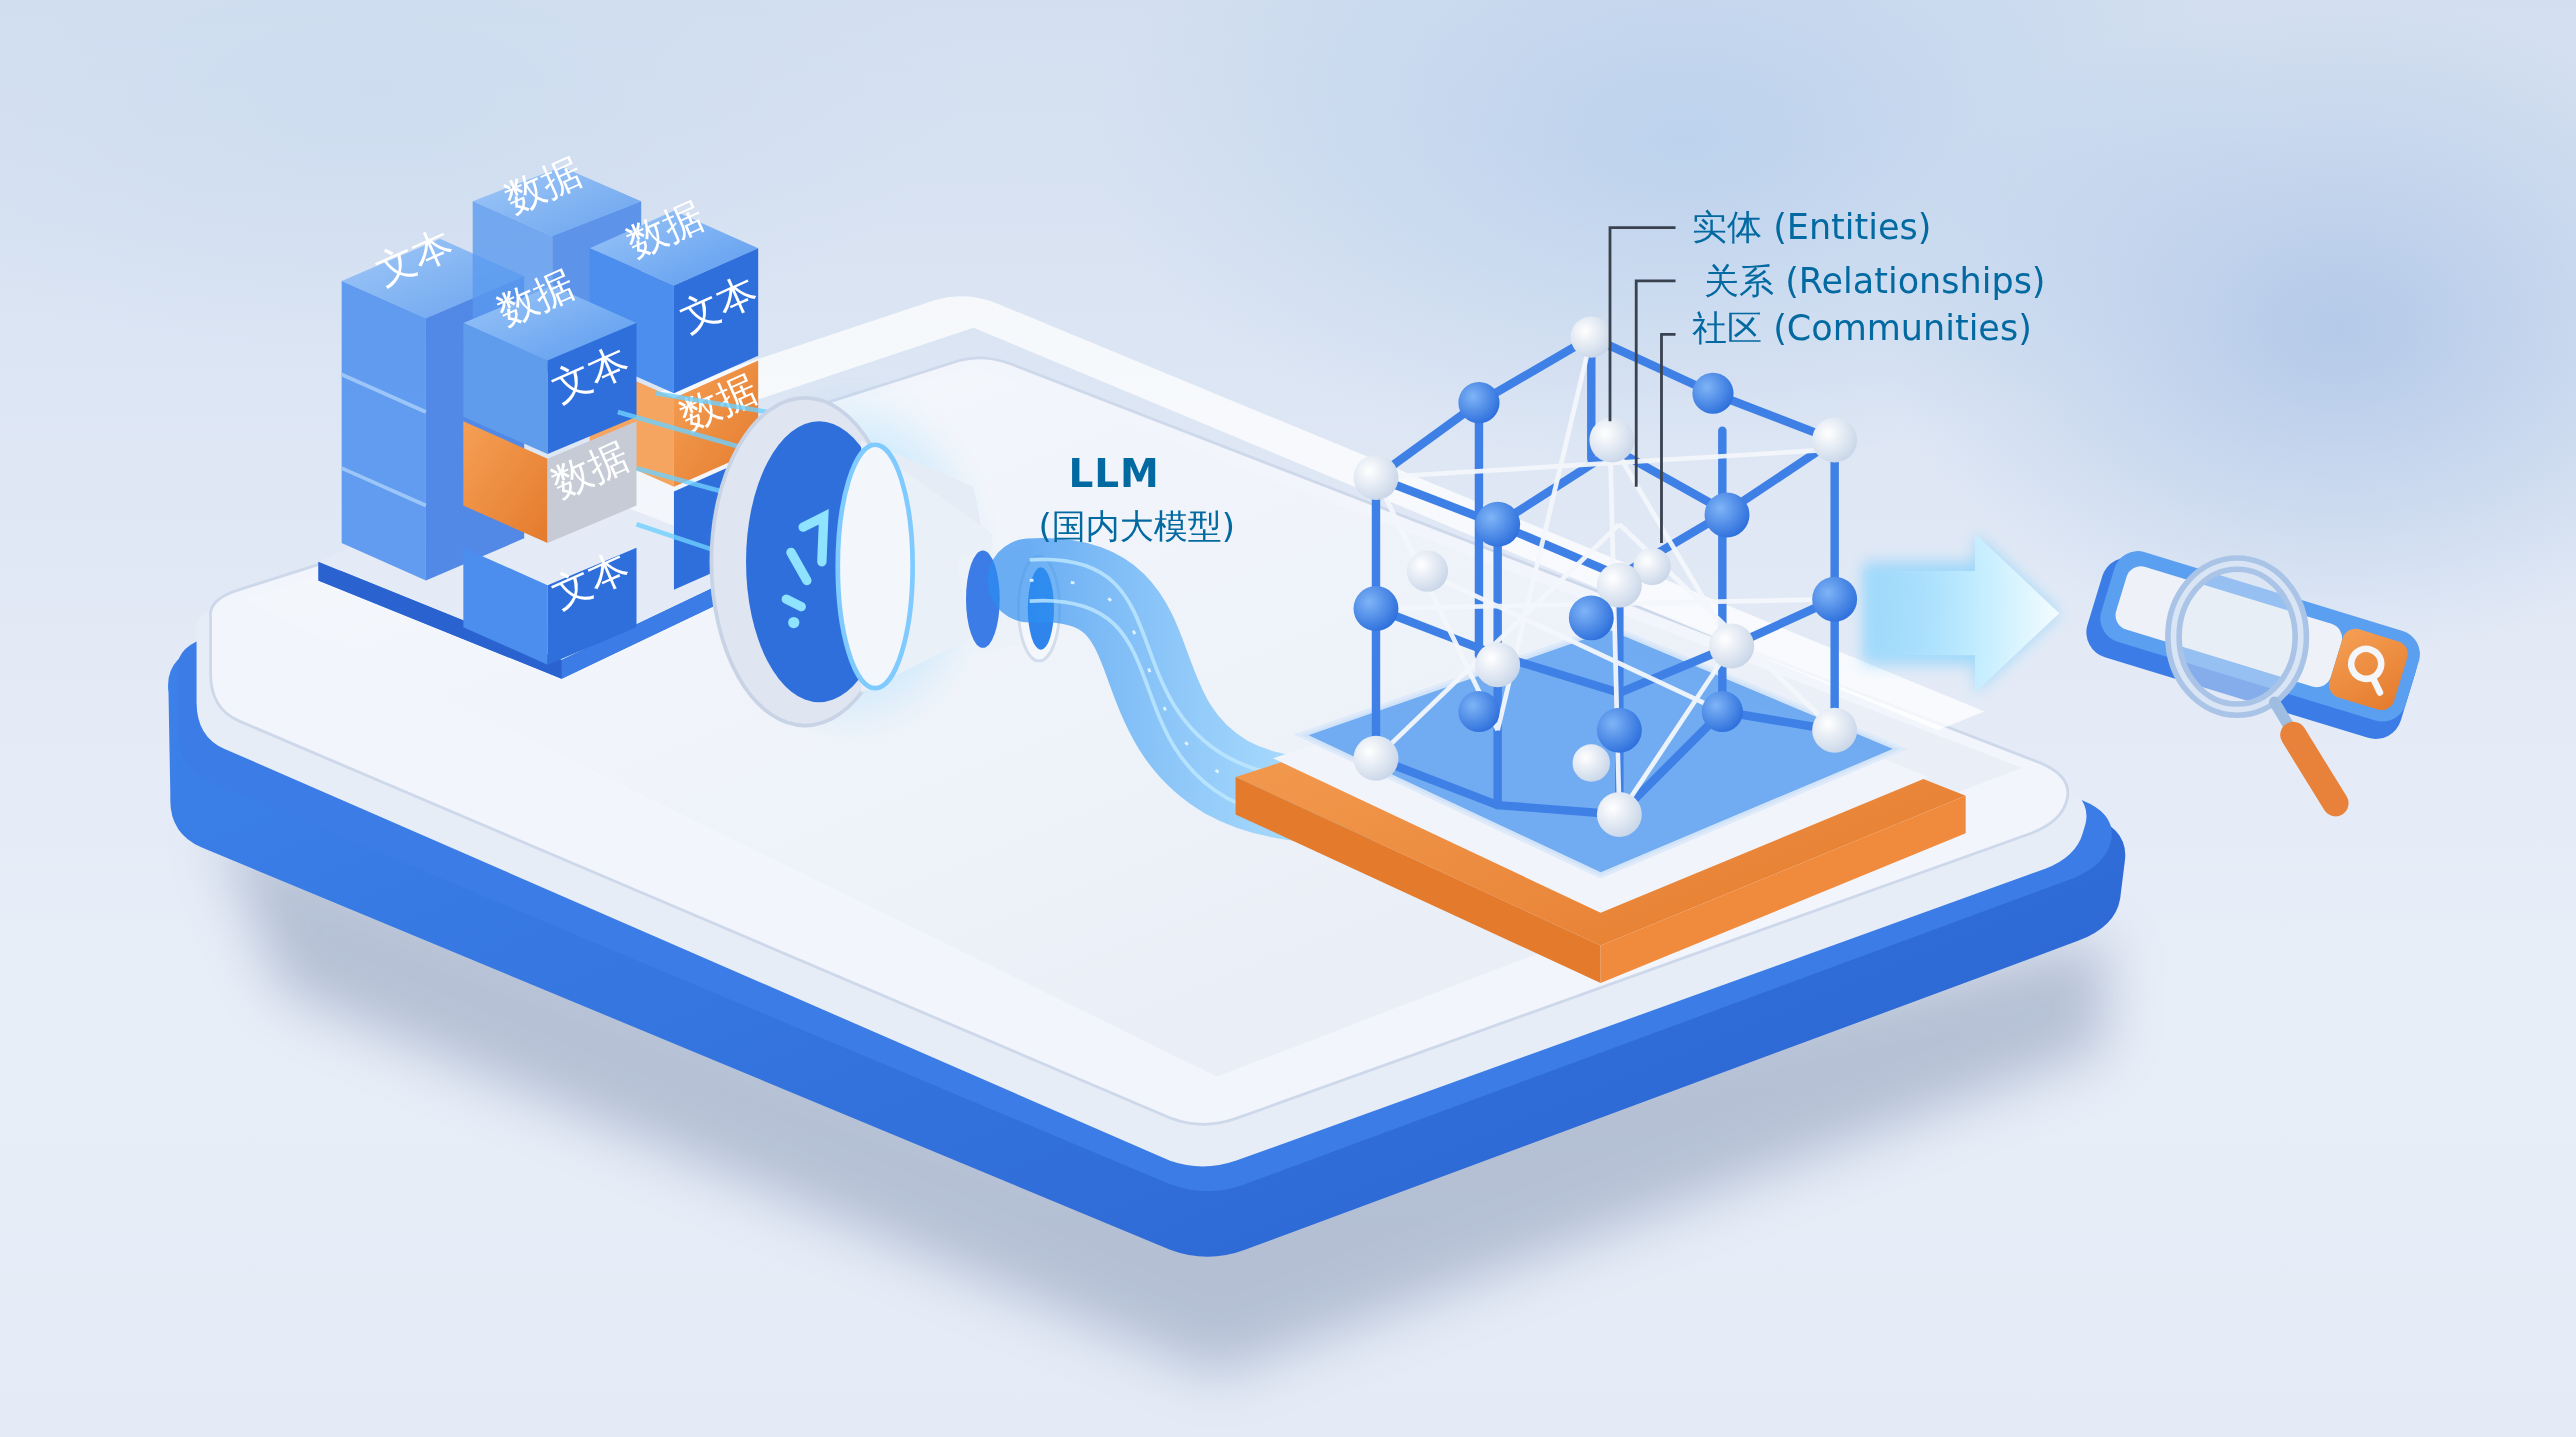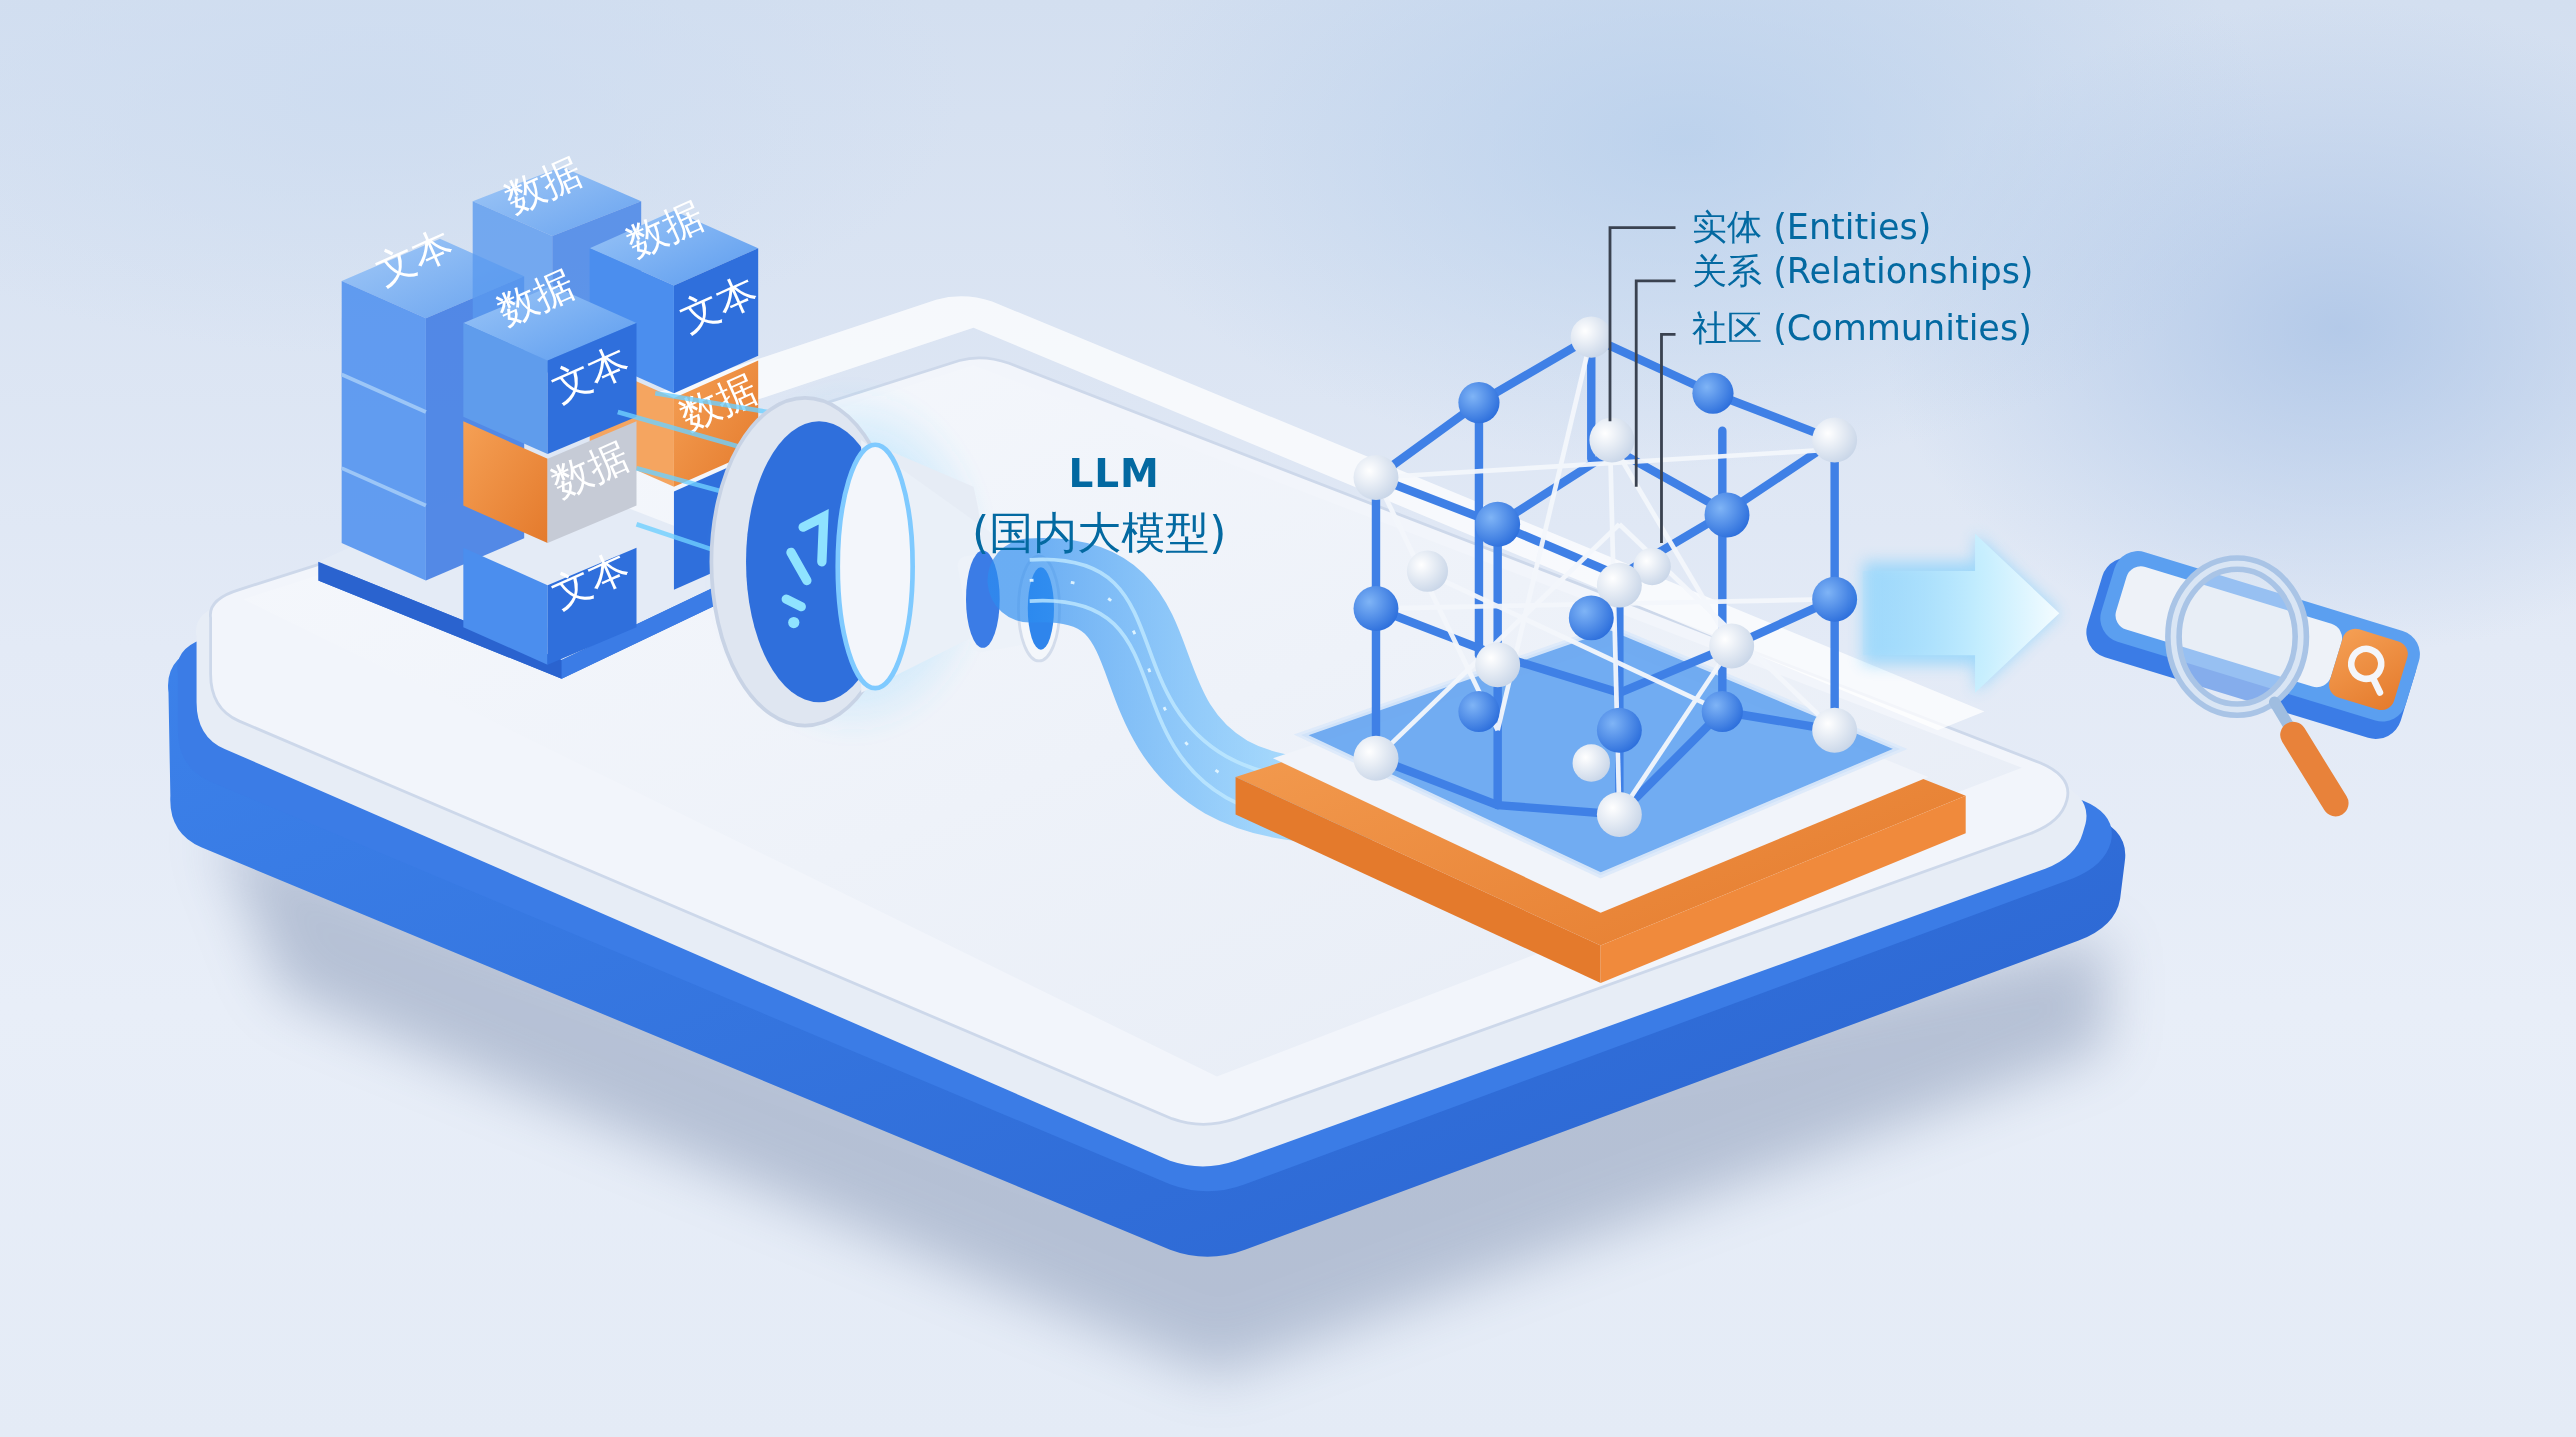--- a/index.html
+++ b/index.html
@@ -13,25 +13,25 @@
     background:
       radial-gradient(ellipse 842px 468px at 1685px 140px, rgba(180,205,235,0.75), rgba(180,205,235,0) 70%),
       radial-gradient(ellipse 655px 468px at 2340px 328px, rgba(170,195,230,0.8), rgba(170,195,230,0) 70%),
       radial-gradient(ellipse 842px 374px at 374px 94px, rgba(205,220,240,0.9), rgba(205,220,240,0) 70%),
       linear-gradient(180deg, #d3dff0 0%, #e3eaf6 45%, #e8eef8 70%, #e4ebf6 100%);
   }
   .scene { position: absolute; left: 0; top: 0; width: 2576px; height: 1438px; }
   .label { position: absolute; color: #0369a1; white-space: nowrap; }
   .llm-title { left: 1011px; top: 451px; width: 206px; text-align: center;
     font-size: 39px; font-weight: bold; letter-spacing: 0.9px; }
-  .llm-sub { left: 972px; top: 504px; width: 243px; text-align: left;
-    font-size: 44px; }
+  .llm-sub { left: 992px; top: 504px; width: 243px; text-align: right;
+    font-size: 34px; }
   .callout { font-size: 35px; left: 1692px; }
   .callout.c1 { top: 204px; }
-  .callout.c2 { top: 248px; }
+  .callout.c2 { top: 258px; margin-left: 12px; }
   .callout.c3 { top: 305px; }
   .block-text { font-family: "DejaVu Sans", sans-serif; fill: #ffffff; font-size: 42px; }
 </style>
 </head>
 <body>
 
 <div class="bg"></div>
 
 <svg class="scene" viewBox="0 0 2752 1536" xmlns="http://www.w3.org/2000/svg">
   <defs>

